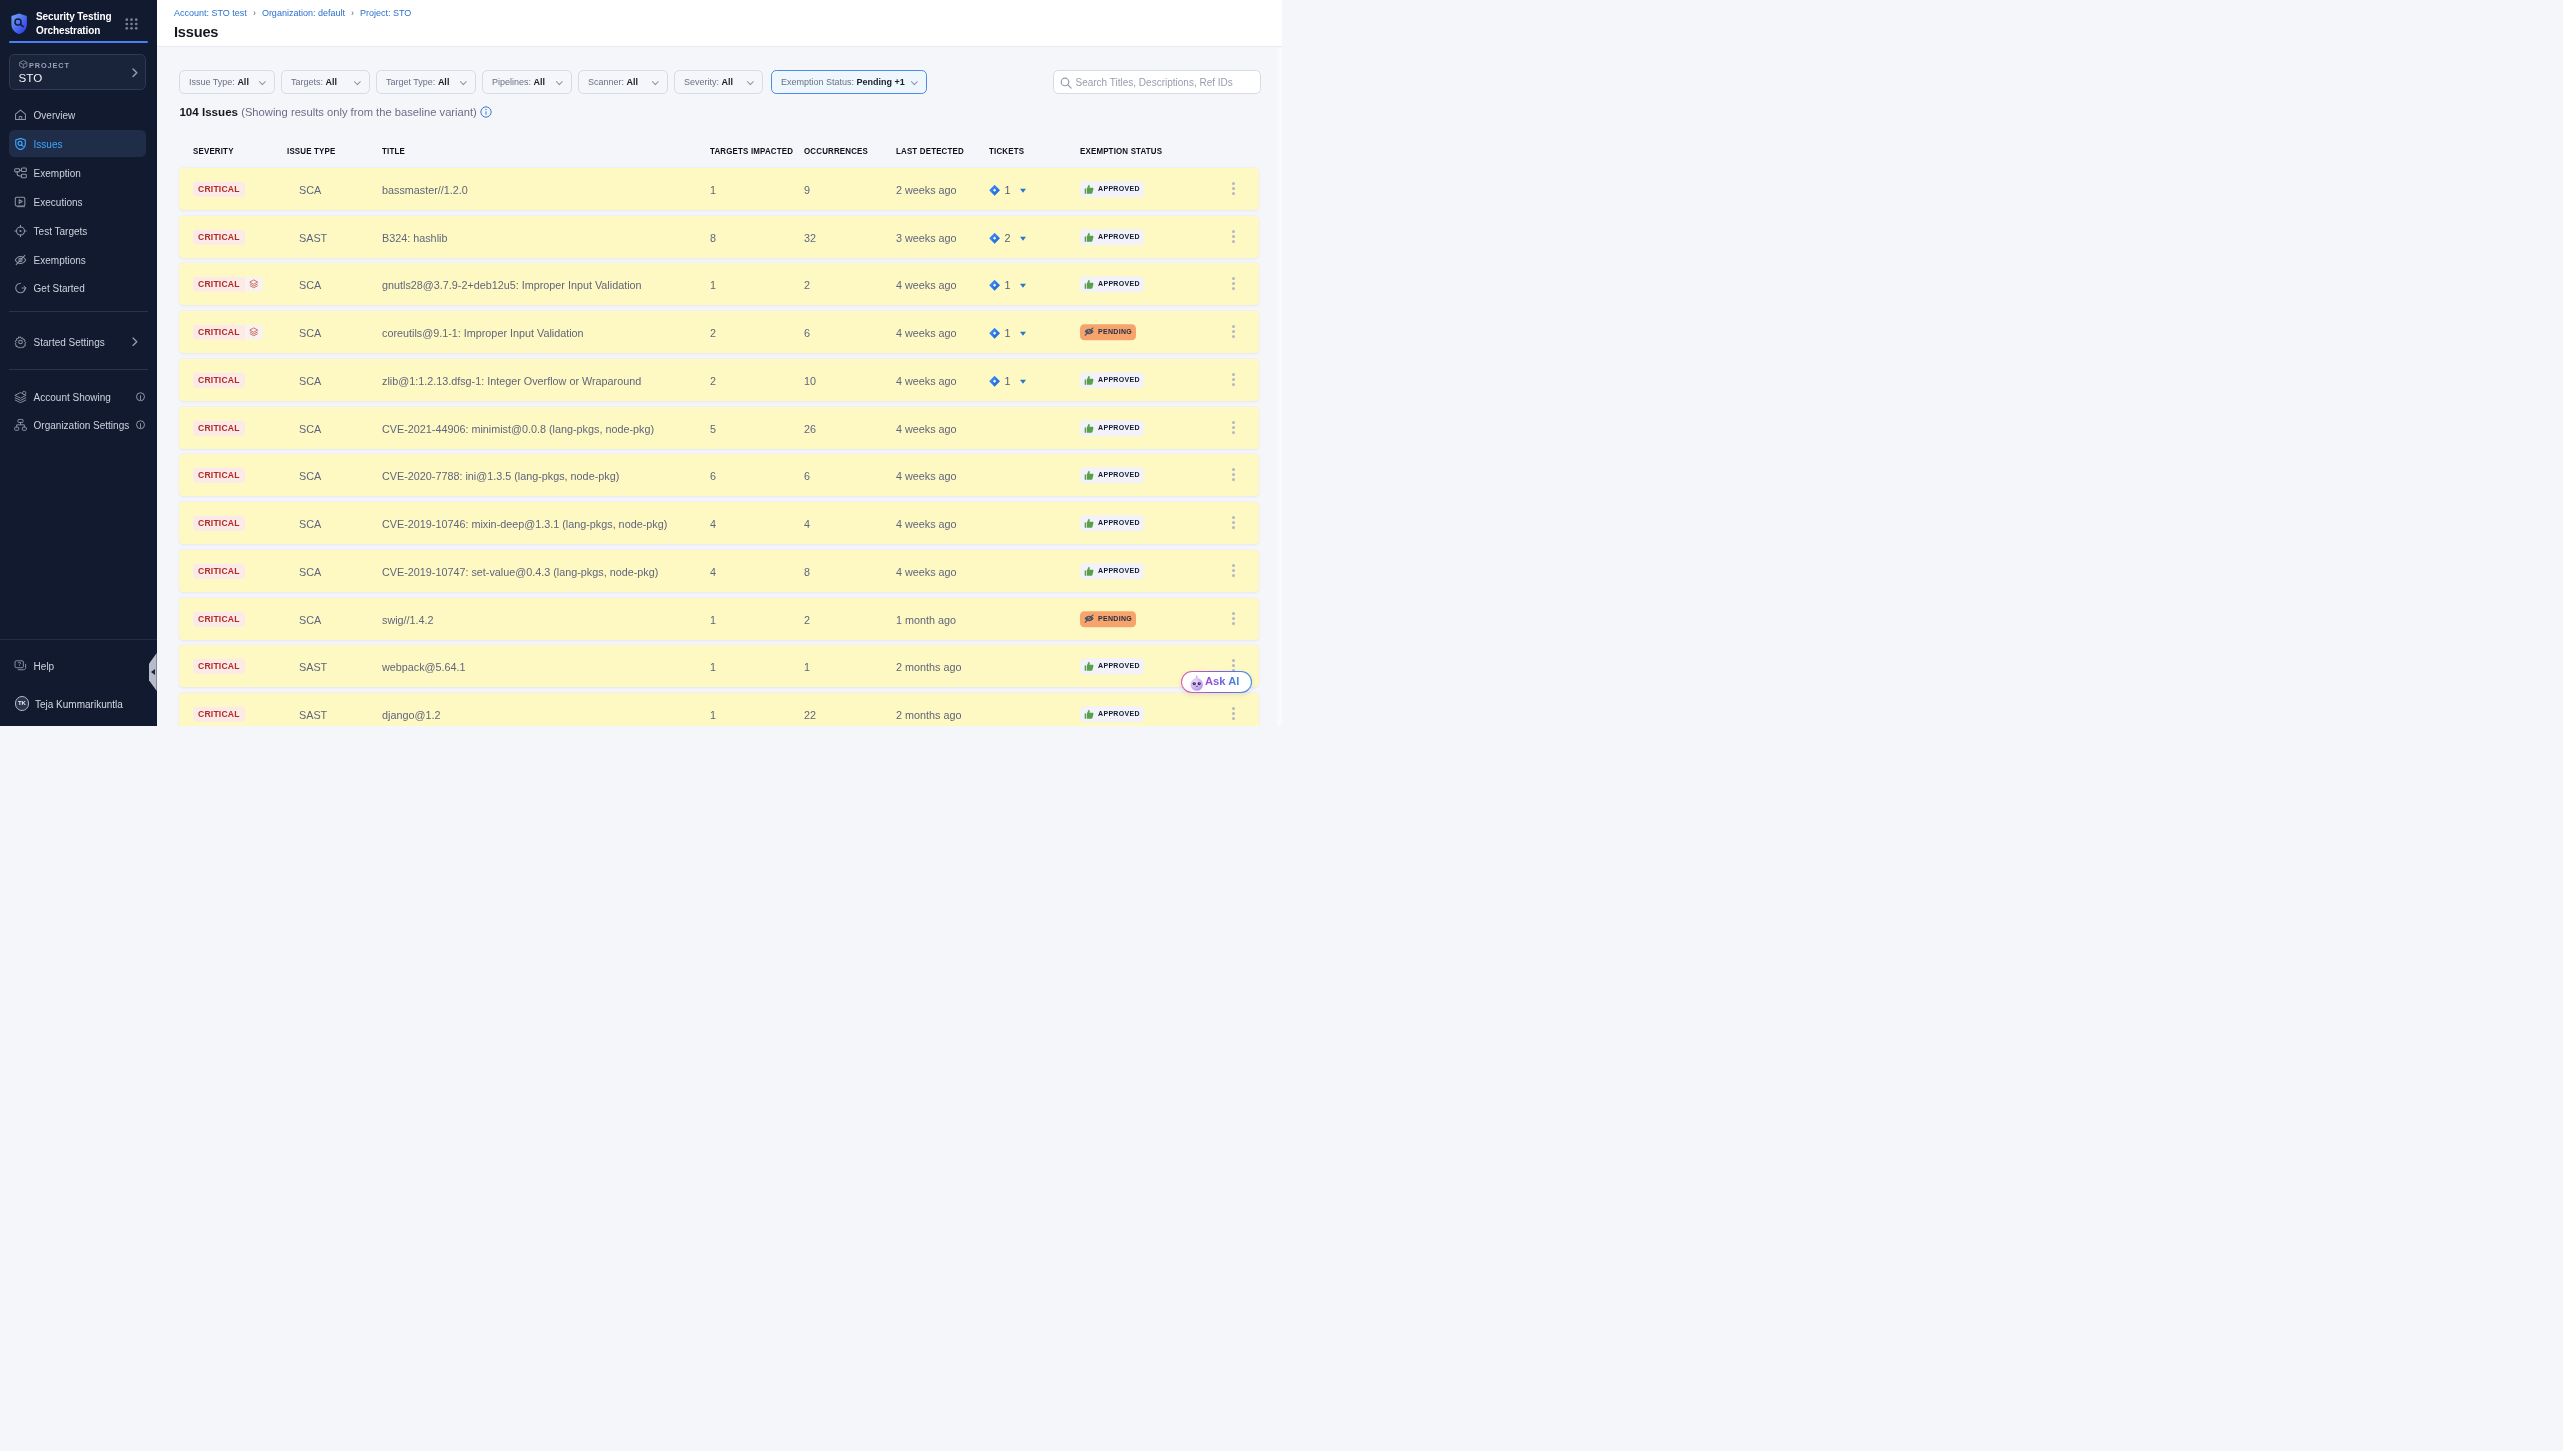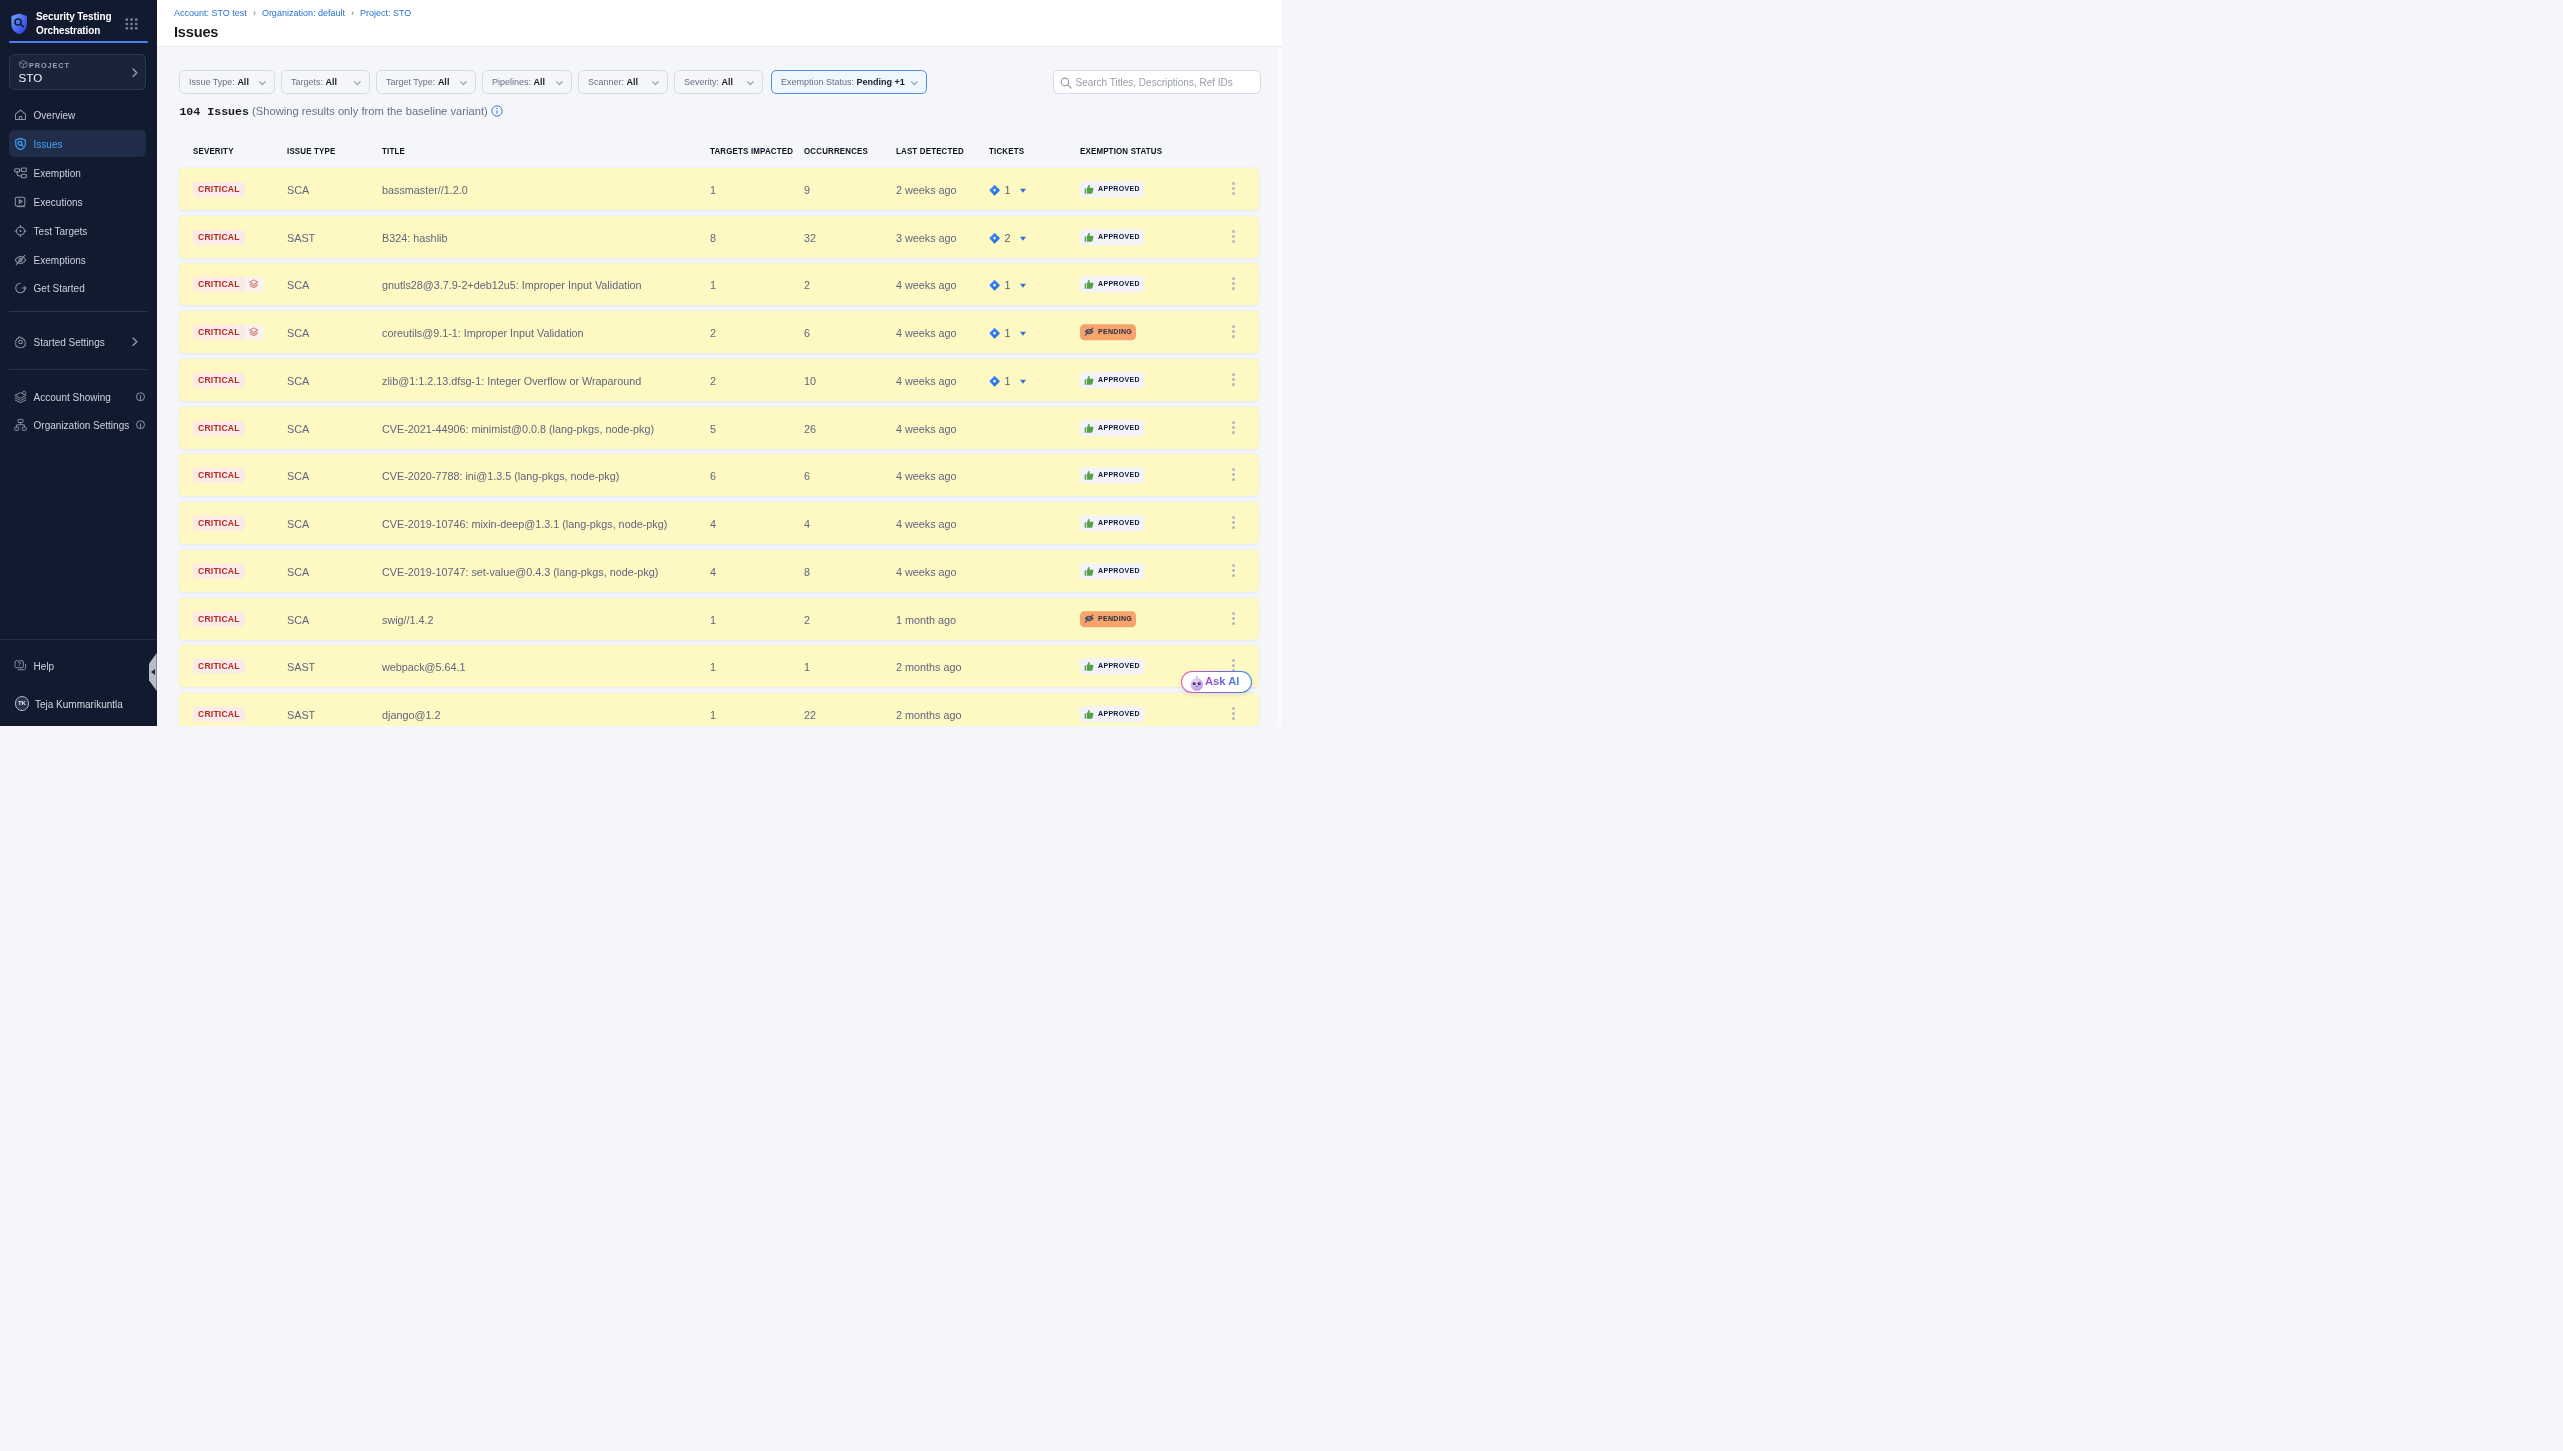--- a/index.html
+++ b/index.html
@@ -35,27 +35,27 @@
   
   #main { position:absolute; left:157px; top:48px; right:0; bottom:0; }
   .filter-btn { position:absolute; top:22.4px; height:24px; border:0.9px solid #d8dae6; border-radius:5.2px; font-size:9px; color:#6b6f87;padding-left:40px; }
   .filter-btn .inner { position:absolute; left:9px; top:50%; transform:translateY(-50%); white-space:nowrap; }
   .filter-btn b { color:#1d1e2c; font-weight:bold; }
   .filter-btn .car { position:absolute; right:9.5px; top:50%; transform:translateY(-62%) rotate(45deg); width:4.7px; height:4.7px; border-right:1.2px solid #8d93a5; border-bottom:1.2px solid #8d93a5; }
   #f-exempt { background:#eef7fd; border:1px solid #4c8be8; }
   #searchbox { position:absolute; top:22.4px; left:896px; width:208px; height:24px; background:#fff; border:0.9px solid #d8dae6; border-radius:5.2px; }
   #searchbox .ph { position:absolute; left:21.5px; top:50%; transform:translateY(-50%); font-size:10px; color:#989cae; }
   #count-line { position:absolute; left:22.4px; top:57px; font-size:11.2px; color:#6b6f87; }
-  #count-line b { color:#17181f; font-weight:bold; font-size:11.6px;font-family:Liberation Mono, monospace; }
+  #count-line b { color:#17181f; font-weight:bold; font-size:11.6px; }
 
   
   .th { position:absolute; top:98px; font-size:8.8px; font-weight:bold; color:#0d0f1c; letter-spacing:0.2px; transform:scaleX(0.9); transform-origin:0 0; }
   .row { position:absolute; left:22px; width:1080px; height:42px; background:#fef9c3; border-radius:4.3px; box-shadow:0 0.9px 2.2px rgba(40,41,61,0.07); }
   .cell { position:absolute; top:calc(50% + 0.9px); transform:translateY(-50%); font-size:10.8px; color:#60657e; white-space:nowrap; }
-  .c-type { left:108px;text-align:right; }
+  .c-type { left:120px;text-align:right; }
   .c-title { left:203px; }
   .c-targ { left:531px; }
   .c-occ { left:625px; }
   .c-det { left:717px; }
   .c-tick { left:810px; }
   .sev { position:absolute; left:13.8px; top:50%; transform:translateY(-50%); height:14.6px; border-radius:3.4px; background:#fbeae8; color:#b02a20; font-size:8.6px; font-weight:bold; letter-spacing:0.2px; line-height:14.6px; padding:0 5.2px; }
   .sevwrap { position:absolute; left:13.8px; top:50%; transform:translateY(-50%); height:14.6px; border-radius:3.4px; overflow:hidden; display:flex; }
   .sevwrap .s1 { background:#fbeae8; color:#b02a20; font-size:8.6px; font-weight:bold; letter-spacing:0.2px; line-height:14.6px; padding:0 5.2px; }
   .sevwrap .s2 { background:#f8f2f1; width:18px; display:flex; align-items:center; justify-content:center; }
   .badge { position:absolute; left:901px; top:50%; transform:translateY(-50%); height:15.5px; border-radius:4.3px; display:flex; align-items:center; padding:0 3.9px; }

